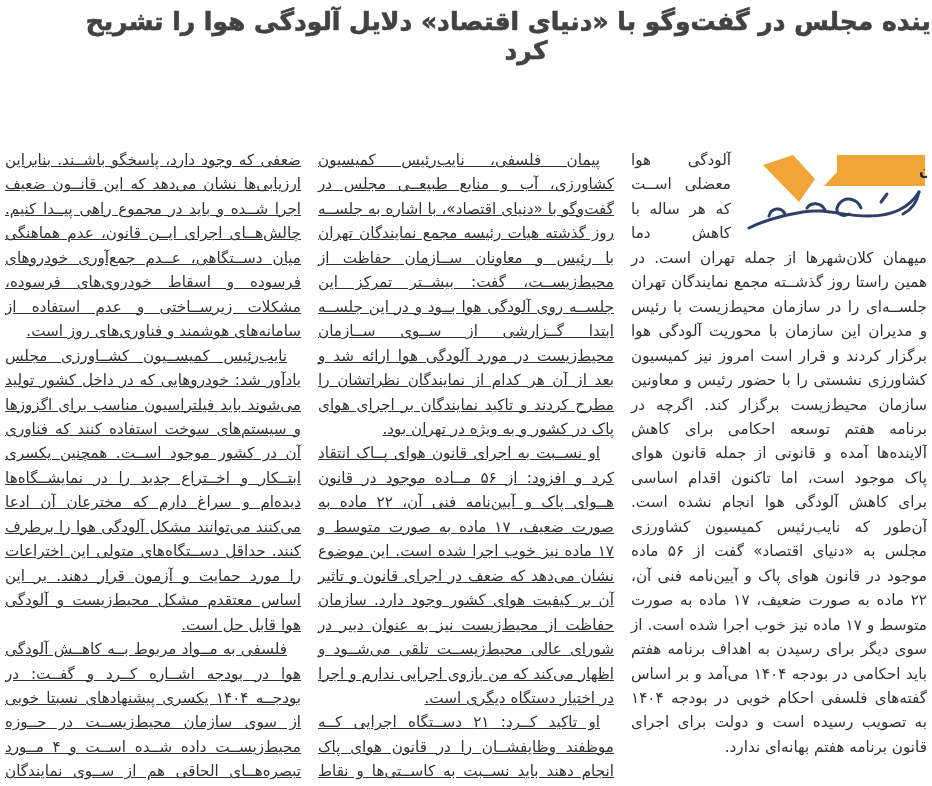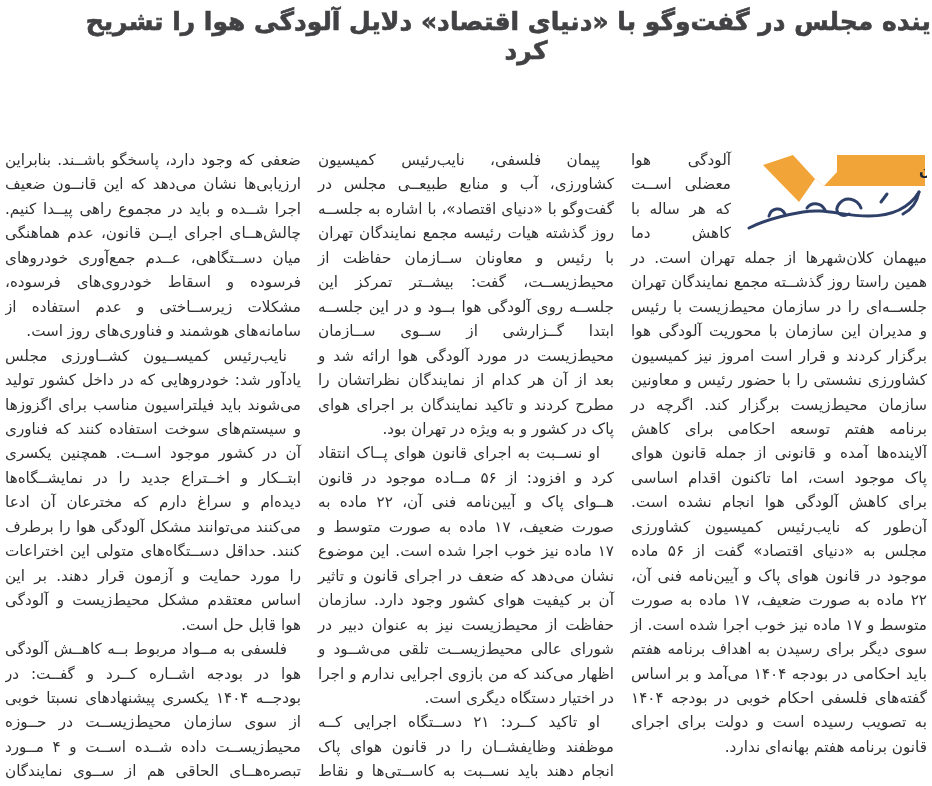--- a/index.html
+++ b/index.html
@@ -26,21 +26,21 @@
   }
 
   .article {
     position:absolute; top:148px; right:5px; left:5px; height:638px;
     column-count:3; column-gap:17px; column-fill:auto;
     overflow:hidden;
     direction:rtl; text-align:justify;
     font-size:15.2px; line-height:24.45px; color:#313134;
   }
   .article p { margin:0; }
-  .article p + p { text-indent:14px; }
+  .article p + p { text-indent:14px;text-decoration:underline; }
 
   .byline-box {
     float:right; width:186px; height:88px;
     margin:2px 0 6px 10px;
   }
   .byline-name-text {
     font-family:"DejaVu Sans", sans-serif;
     font-size:14.5px; font-weight:bold; fill:#1c2434; direction:rtl;
   }
 </style>

